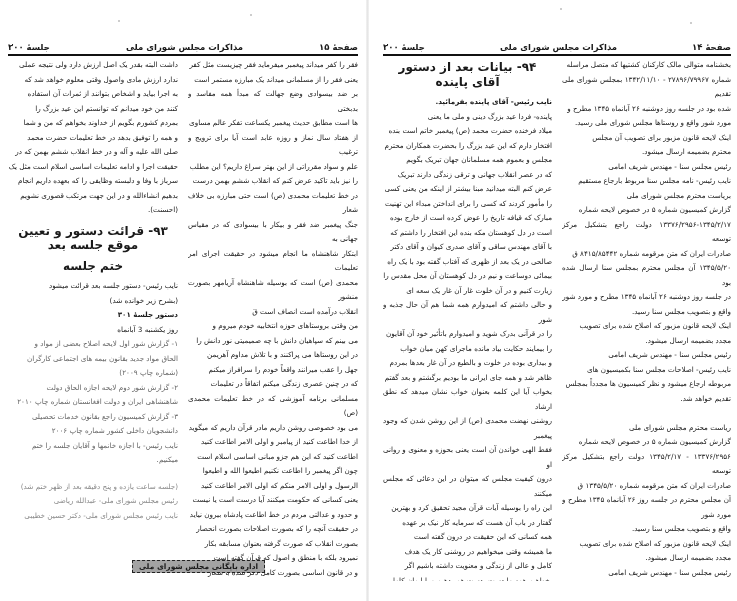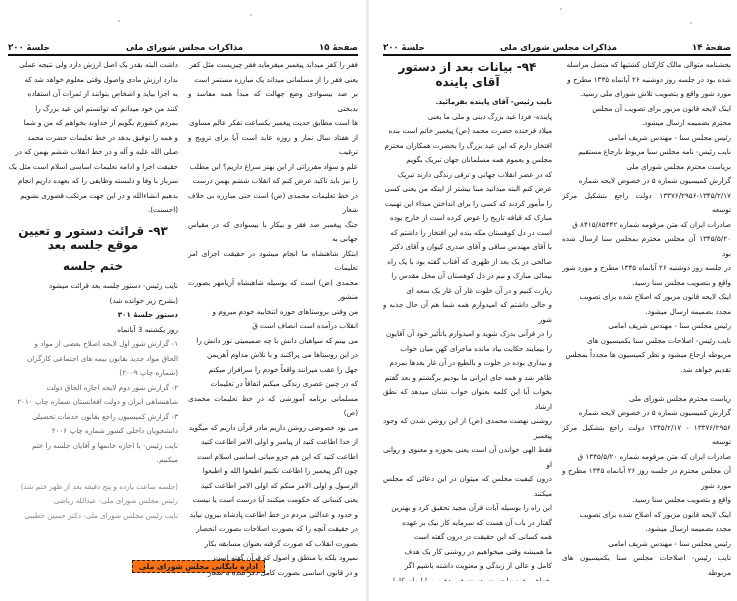--- a/index.html
+++ b/index.html
@@ -37,21 +37,21 @@
   .col .center { }
   .col .heading { text-align:center; font-weight:bold; font-size:12px; margin:6px 0 6px; }
   .col .bold { font-weight:bold; }
   .col .fainter { color:#666; }
   .col .vfaint { color:#8a8a8a; }
 
   .stamp {
     position:absolute; left:132px; top:560px;
     border:1px dashed #222; padding:1px 6px;
     font-size:7.5px; font-weight:bold; direction:rtl;
-    background:#f97316;
+    background:#a3a3a3;
   }
   .speck { position:absolute; width:2px; height:2px; background:#bdbdbd; border-radius:1px; }
 </style>
 </head>
 <body>
 
 <div class="spread">
 
   <div class="page left">
     <div class="header">
@@ -67,22 +67,22 @@
           <div>یعنی فقر را از مسلمانی میداند یک مبارزه مستمر است</div>
           <div>بر ضد بیسوادی وضع جهالت که مبدأ همه مفاسد و بدبختی</div>
           <div>ها است مطابق حدیث پیغمبر یکساعت تفکر عالم مساوی</div>
           <div>از هفتاد سال نماز و روزه عابد است آیا برای ترویج و ترغیب</div>
           <div>علم و سواد مقرراتی از این بهتر سراغ داریم؟ این مطلب</div>
           <div>را نیز باید تاکید عرض کنم که انقلاب ششم بهمن درست</div>
           <div>در خط تعلیمات محمدی (ص) است حتی مبارزه بی خلاف شعار</div>
           <div>جنگ پیغمبر ضد فقر و بیکار با بیسوادی که در مقیاس جهانی به</div>
           <div>ابتکار شاهنشاه ما انجام میشود در حقیقت اجرای امر تعلیمات</div>
           <div>محمدی (ص) است که بوسیله شاهنشاه آریامهر بصورت منشور</div>
+          <div>انقلاب درآمده است انصاف است قَ</div>
           <div>من وقتی بروستاهای حوزه انتخابیه خودم میروم و</div>
-          <div>انقلاب درآمده است انصاف است قَ</div>
           <div>می بینم که سپاهیان دانش با چه صمیمیتی نور دانش را</div>
           <div>در این روستاها می پراکنند و با تلاش مداوم آهریمن</div>
           <div>جهل را عقب میرانند واقعاً خودم را سرافراز میکنم</div>
           <div>که در چنین عصری زندگی میکنم اتفاقاً در تعلیمات</div>
           <div>مسلمانی برنامه آموزشی که در خط تعلیمات محمدی (ص)</div>
           <div>می بود خصوصی روشن داریم مادر قرآن داریم که میگوید</div>
           <div>از خدا اطاعت کنید از پیامبر و اولی الامر اطاعت کنید</div>
           <div>اطاعت کنید که این هم جزو مبانی اساسی اسلام است</div>
           <div>چون اگر پیغمبر را اطاعت نکنیم اطیعوا الله و اطیعوا</div>
           <div>الرسول و اولی الامر منکم که اولی الامر اطاعت کنید</div>
@@ -142,22 +142,23 @@
   <div class="page right">
     <div class="header">
       <span style="order:1">صفحهٔ ۱۴</span>
       <span class="title" style="order:2">مذاکرات مجلس شورای ملی</span>
       <span style="order:3">جلسهٔ ۳۰۰</span>
     </div>
 
     <div class="cols">
       <div class="col faint" id="rp-col-right">
           <div>بخشنامه متوالی مالک کارکنان کشتیها که متصل مراسله</div>
+          <div>شماره ۲۷۸۹۶/۷۹۹۶۷ - ۱۳۴۲/۱۱/۱۰ بمجلس شورای ملی تقدیم</div>
           <div>شده بود در جلسه روز دوشنبه ۲۶ آبانماه ۱۳۴۵ مطرح و</div>
-          <div>مورد شور واقع و بتصویب تلاش شورای ملی رسید.</div>
+          <div>مورد شور واقع و روستاها مجلس شورای ملی رسید.</div>
           <div>اینک لایحه قانون مزبور برای تصویب آن مجلس</div>
           <div>محترم بضمیمه ارسال میشود.</div>
           <div>رئیس مجلس سنا - مهندس شریف امامی</div>
           <div>نایب رئیس- نامه مجلس سنا مربوط بارجاع مستقیم</div>
           <div>بریاست محترم مجلس شورای ملی</div>
           <div>گزارش کمیسیون شماره ۵ در خصوص لایحه شماره</div>
           <div>۱۳۳۷۶/۲۹۵۶-۱۳۴۵/۲/۱۷ دولت راجع بتشکیل مرکز توسعه</div>
           <div>صادرات ایران که متن مرقومه شماره ۸۴۱۵/۸۵۴۴۲ ق</div>
           <div>۱۳۴۵/۵/۲۰ آن مجلس محترم بمجلس سنا ارسال شده بود</div>
           <div>در جلسه روز دوشنبه ۲۶ آبانماه ۱۳۴۵ مطرح و مورد شور</div>
@@ -188,21 +189,21 @@
             <div>میلاد فرخنده حضرت محمد (ص) پیغمبر خاتم است بنده</div>
             <div>افتخار دارم که این عید بزرگ را بحضرت همکاران محترم</div>
             <div>مجلس و بعموم همه مسلمانان جهان تبریک بگویم</div>
             <div>که در عصر انقلاب جهانی و ترقی زندگی دارند تبریک</div>
             <div>عرض کنم البته میدانید مبنا بیشتر از اینکه من یعنی کسی</div>
             <div>را مأمور کردند که کسی را برای انداختن مبداء این تهنیت</div>
             <div>مبارک که قیافه تاریخ را عوض کرده است از خارج بوده</div>
             <div>است در دل کوهستان مکه بنده این افتخار را داشتم که</div>
             <div>با آقای مهندس ساقی و آقای صدری کیوان و آقای دکتر</div>
             <div>صالحی در یک بعد از ظهری که آفتاب گفته بود با یک راه</div>
-            <div>بیمائی مبارک و نیم در دل کوهستان آن محل مقدس را</div>
+            <div>بیمائی دوساعت و نیم در دل کوهستان آن محل مقدس را</div>
             <div>زیارت کنیم و در آن خلوت غار آن غار یک سعه ای</div>
             <div>و حالی داشتم که امیدوارم همه شما هم آن حال جذبه و شور</div>
             <div>را در قرآنی بدرک شوید و امیدوارم باتأثیر خود آن آقایون</div>
             <div>را بیمایند حکایت بیاد مانده ماجرای کهن میان خواب</div>
             <div>و بیداری بوده در خلوت و بالطبع در آن غار بعدها بمردم</div>
             <div>ظاهر شد و همه جای ایرانی ما بودیم برگشتم و بعد گفتم</div>
             <div>بخواب آیا این کلمه بعنوان خواب نشان میدهد که نطق ارشاد</div>
             <div>روشنی نهضت محمدی (ص) از این روشن شدن که وجود پیغمبر</div>
             <div>فقط الهی خواندن آن است یعنی بحوزه و معنوی و روانی او</div>
             <div>درون کیفیت مجلس که میتوان در این دعائی که مجلس میکنند</div>

